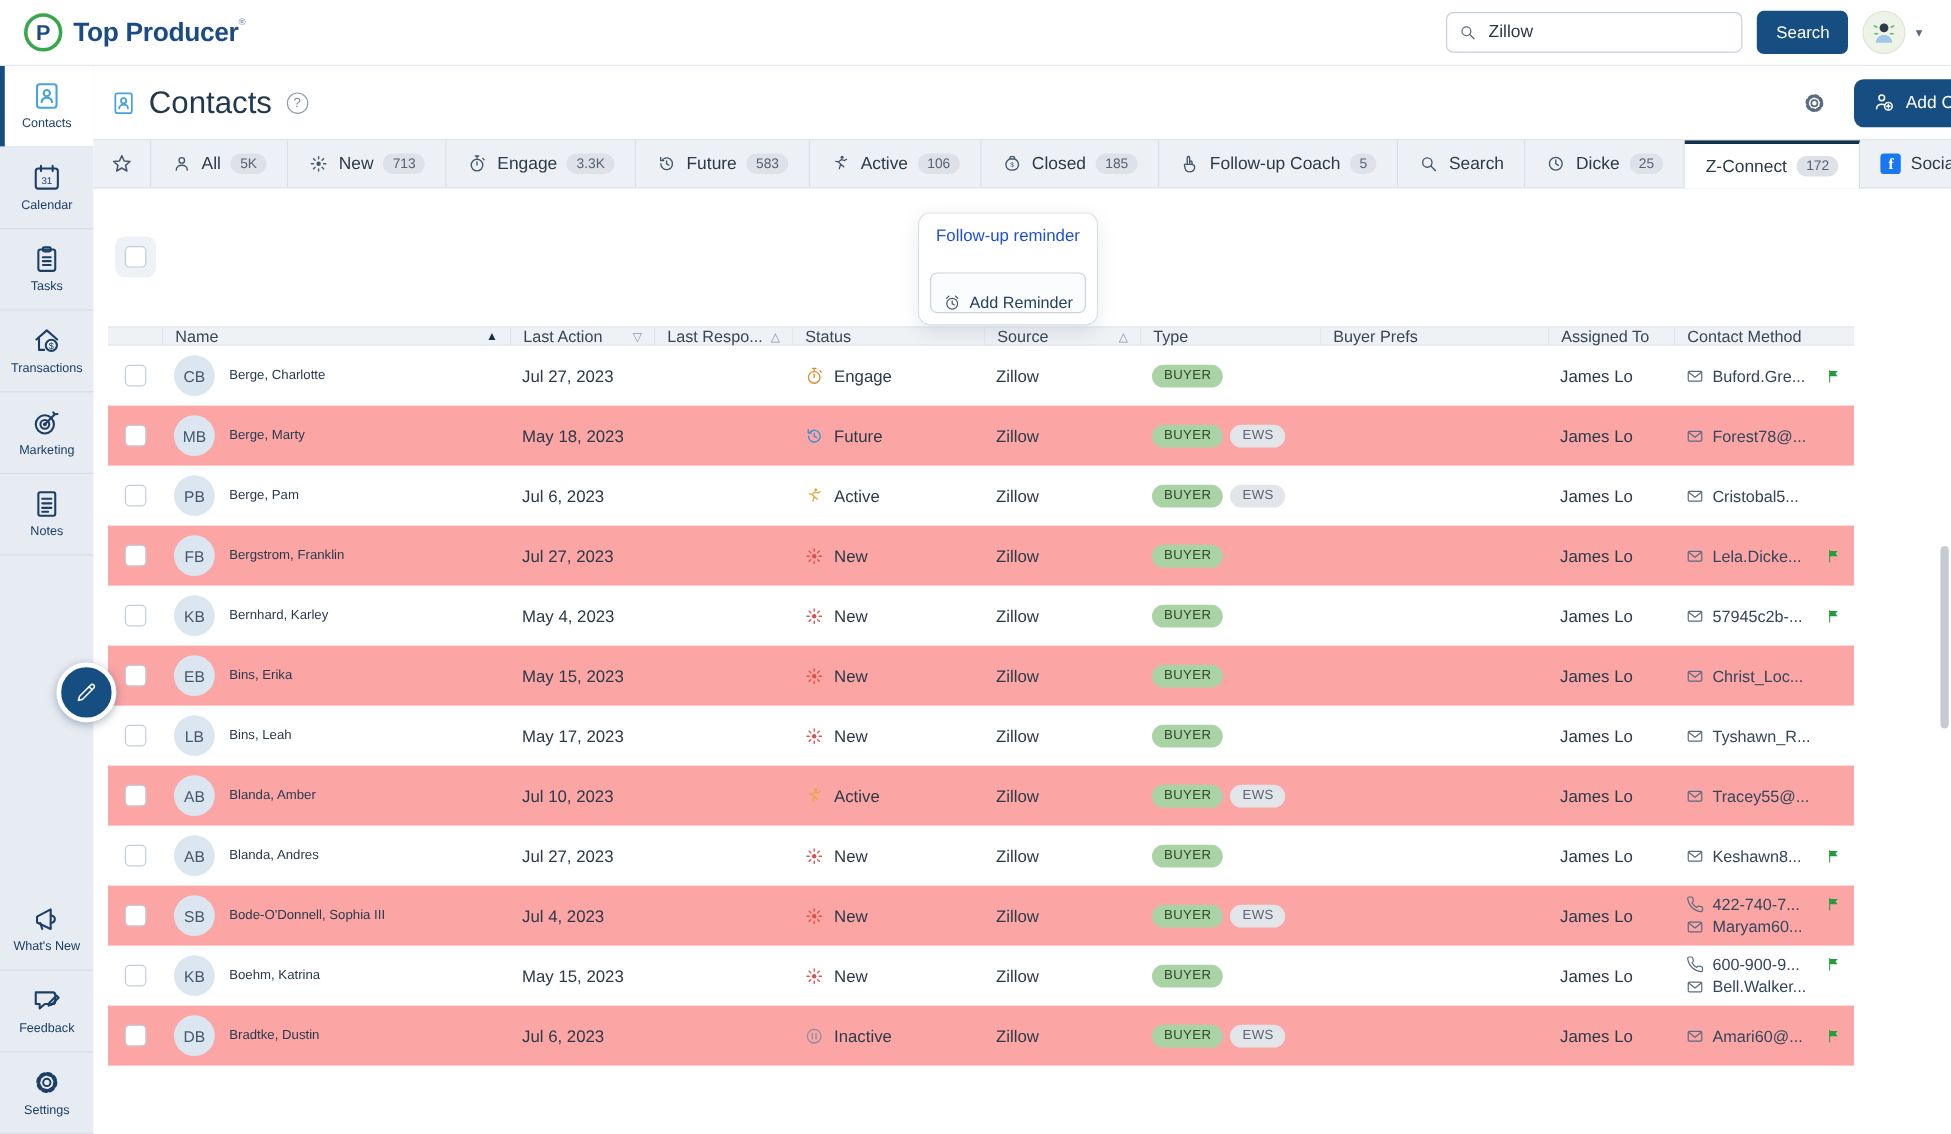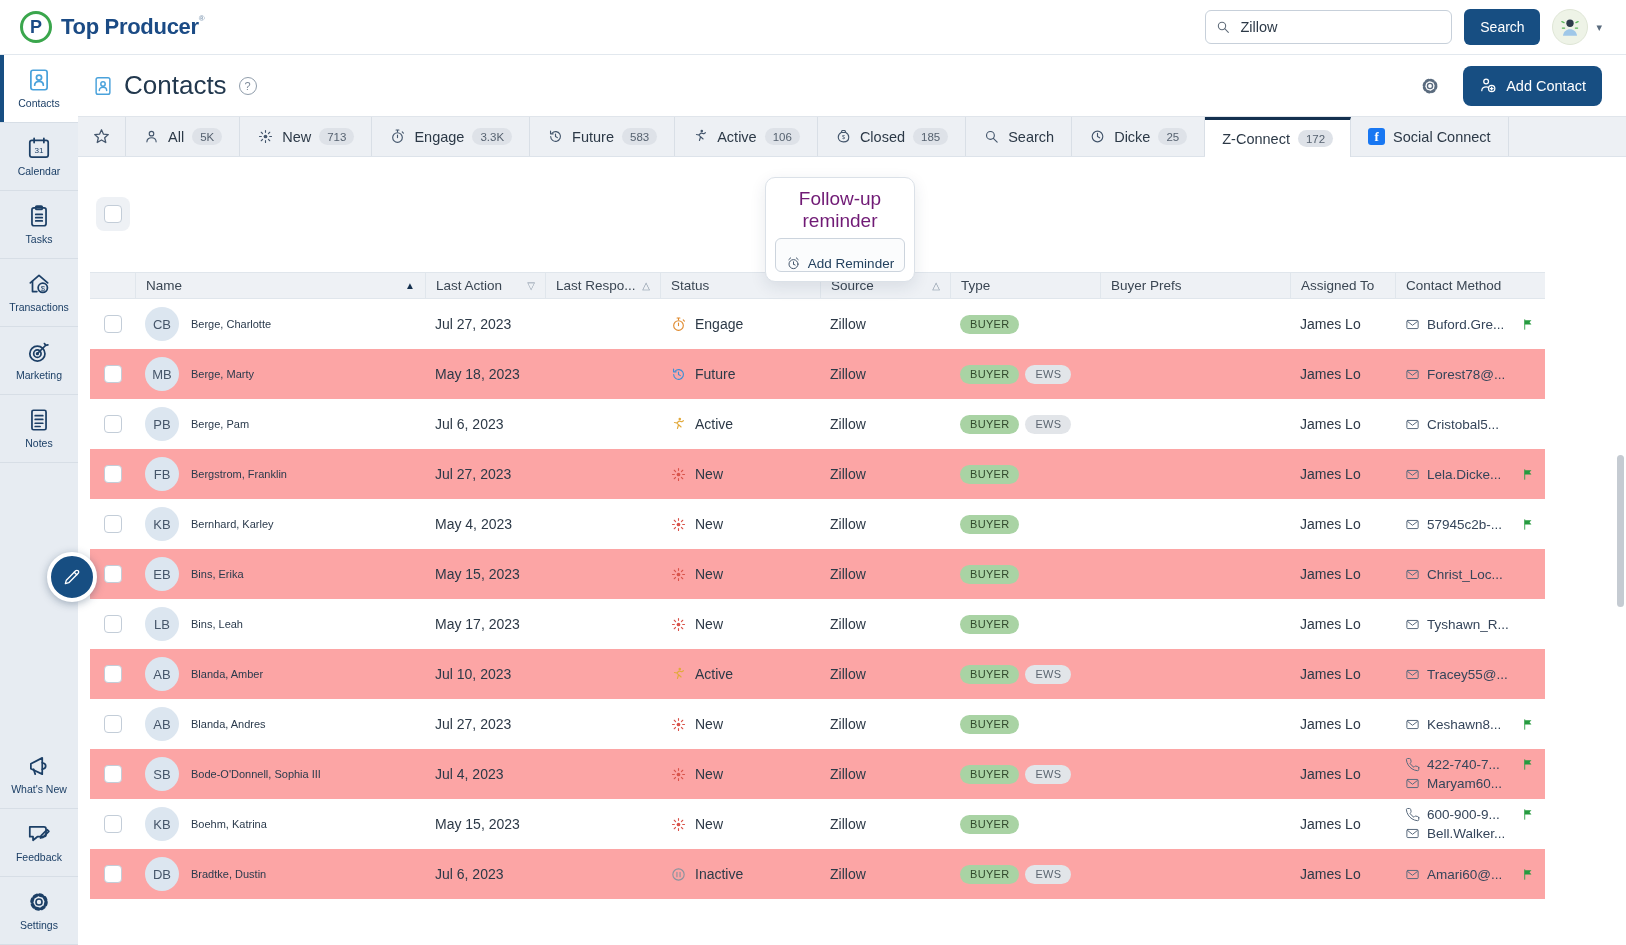--- a/index.html
+++ b/index.html
@@ -48,32 +48,32 @@
   .tab { display:flex; align-items:center; gap:8px; padding:0 17px; border-right:1px solid #d9dfe6; font-size:14.5px; color:#2c3947; cursor:pointer; white-space:nowrap; }
   .tab .icon { width:17px; height:17px; color:#44566c; }
   .tab-badge { background:#dee2e8; color:#566270; border-radius:10px; font-size:11.5px; padding:2.5px 8px; }
   .tab.active { background:#fff; border-top:3px solid #14304f; margin-bottom:-1px; border-right:1px solid #d9dfe6; }
   .fb-sq { width:17px; height:17px; background:#1877f2; border-radius:3px; color:#fff; font-weight:bold; font-size:13px; display:flex; align-items:center; justify-content:center; font-family:"Liberation Serif", serif; }
   .star-tab { padding:0 14px; }
   .star-tab .icon { width:19px; height:19px; }
 
   
   .popup { position:absolute; top:122px; left:687px; width:150px; background:#fff; border:1px solid #dbe1e8; border-radius:10px; box-shadow:0 5px 16px rgba(30,50,80,0.10); padding:10px 9px 9px; z-index:20; }
-  .popup-title { font-size:19px; color:#701a75; text-align:center; margin-bottom:6px; }
+  .popup-title { font-size:14px; color:#1d4ed8; text-align:center; margin-bottom:23px; }
   .popup-btn { width:100%; height:34px; border:1px solid #ccd4dd; border-radius:6px; background:#fbfcfd; font-size:13.5px; color:#24425f; font-family:inherit; display:flex; align-items:flex-end; justify-content:center; gap:7px; cursor:pointer; }
   .popup-btn .icon { width:15px; height:15px; color:#44566c; }
 
   
   .selall-wrap { position:absolute; top:142px; left:18px; width:34px; height:34px; background:#eef1f5; border-radius:8px; display:flex; align-items:center; justify-content:center; }
   .checkbox { width:18px; height:18px; border:1.5px solid #c3cdd8; border-radius:4px; background:#fff; display:inline-block; cursor:pointer; }
 
   
   .table { position:absolute; top:217px; left:12px; width:1455px; }
   .grid { display:grid; grid-template-columns:45px 290px 120px 115px 160px 130px 150px 190px 105px 150px; }
-  .thead { height:27px; background:#eef1f5; border-top:1px solid #e0e6ec; border-bottom:1px solid #e0e6ec; align-items:center; font-size:13.5px; color:#3a4653; }
+  .thead { height:16px; background:#eef1f5; border-top:1px solid #e0e6ec; border-bottom:1px solid #e0e6ec; align-items:center; font-size:13.5px; color:#3a4653; }
   .th { padding:0 10px; display:flex; align-items:center; height:100%; }
   .th + .th { border-left:1px solid #e0e6ec; }
   .sort { margin-left:auto; font-size:10px; color:#8795a5; padding-left:6px; cursor:pointer; }
   .sort.solid { color:#14304f; }
 
   .row { min-height:50px; align-items:center; font-size:14px; color:#2c3947; cursor:pointer; }
   .row.alt { background:#fca5a5; }
   .cell { padding:0 10px; display:flex; align-items:center; }
   .cb-cell { justify-content:center; padding:0; }
   .avatar-sm { width:34px; height:34px; border-radius:50%; background:#dce6f0; color:#46566a; font-size:13px; display:flex; align-items:center; justify-content:center; flex-shrink:0; margin-right:12px; }
@@ -324,20 +324,31 @@
               <path d="M9.3 6.4h5.4"></path>
               <text x="12" y="16" font-size="8" text-anchor="middle" fill="currentColor" stroke="none">$</text>
             </svg>
           </span>
           <span>Closed</span>
           <span class="tab-badge">185</span>
         </div>
         <div class="tab">
           <span class="icon ">
             <svg viewBox="0 0 24 24" fill="none" stroke="currentColor" stroke-width="1.6" stroke-linecap="round" stroke-linejoin="round">
+              <path d="M9 12.5V4.8a1.4 1.4 0 0 1 2.8 0V11"></path>
+              <path d="M11.8 11v-1a1.4 1.4 0 0 1 2.8 0v2.6"></path>
+              <path d="M14.6 12.6c2 .3 3.1 1.5 3.1 3.3 0 3.3-2.1 5.6-5.6 5.6-3 0-5-1.5-5.6-4.1l-.7-2.8c-.5-1.7.9-2.7 2.2-2z"></path>
+            </svg>
+          </span>
+          <span>Follow-up Coach</span>
+          <span class="tab-badge">5</span>
+        </div>
+        <div class="tab">
+          <span class="icon ">
+            <svg viewBox="0 0 24 24" fill="none" stroke="currentColor" stroke-width="1.6" stroke-linecap="round" stroke-linejoin="round">
               <circle cx="10.5" cy="10.5" r="5.5"></circle>
               <path d="M14.6 14.6 20 20"></path>
             </svg>
           </span>
           <span>Search</span>
         </div>
         <div class="tab">
           <span class="icon ">
             <svg viewBox="0 0 24 24" fill="none" stroke="currentColor" stroke-width="1.6" stroke-linecap="round" stroke-linejoin="round">
               <circle cx="12" cy="12" r="7.5"></circle>

